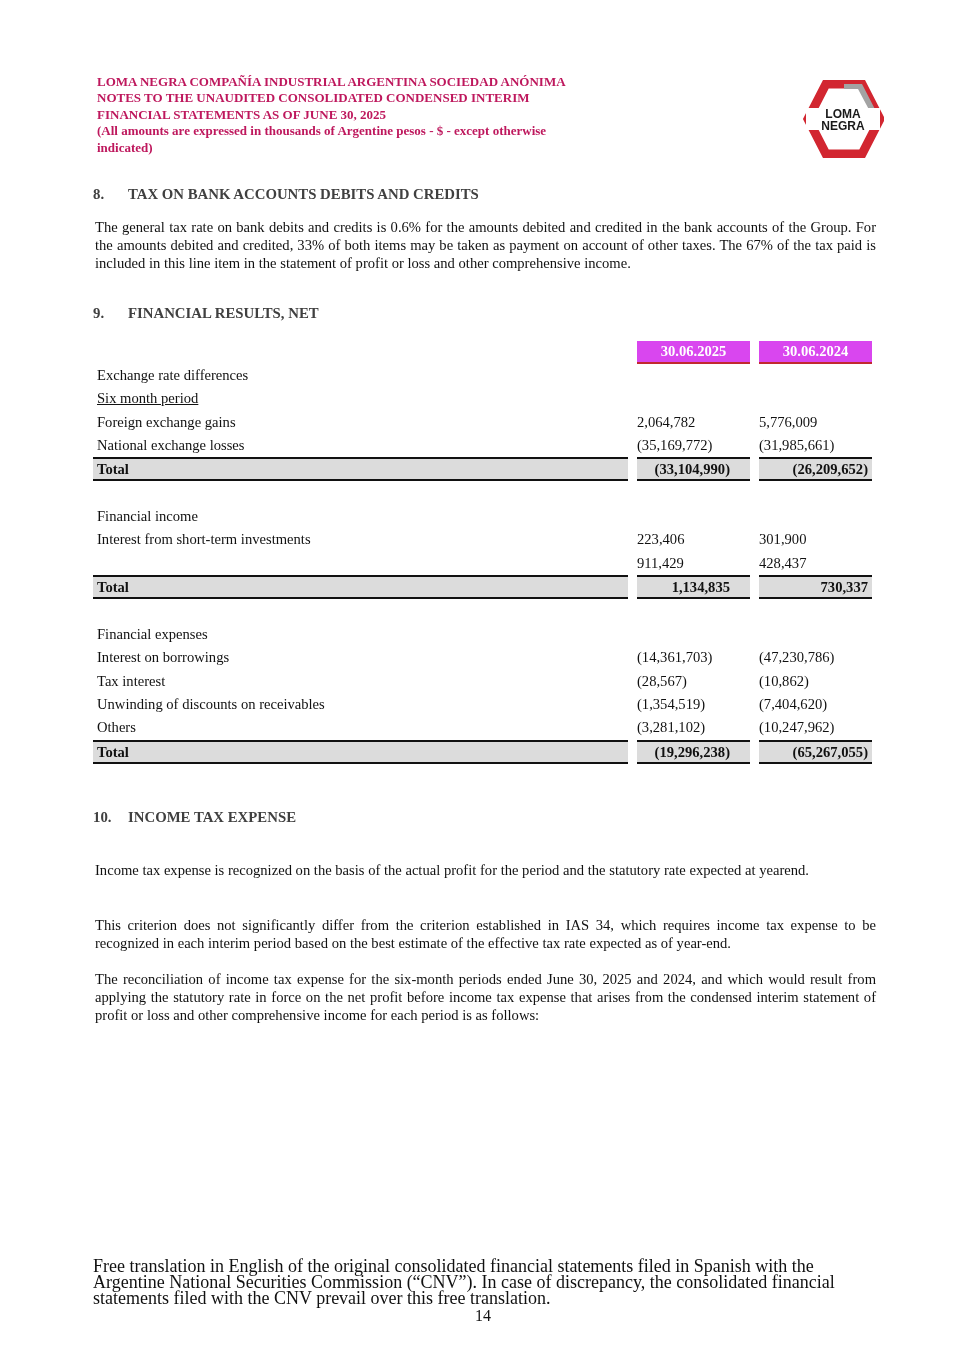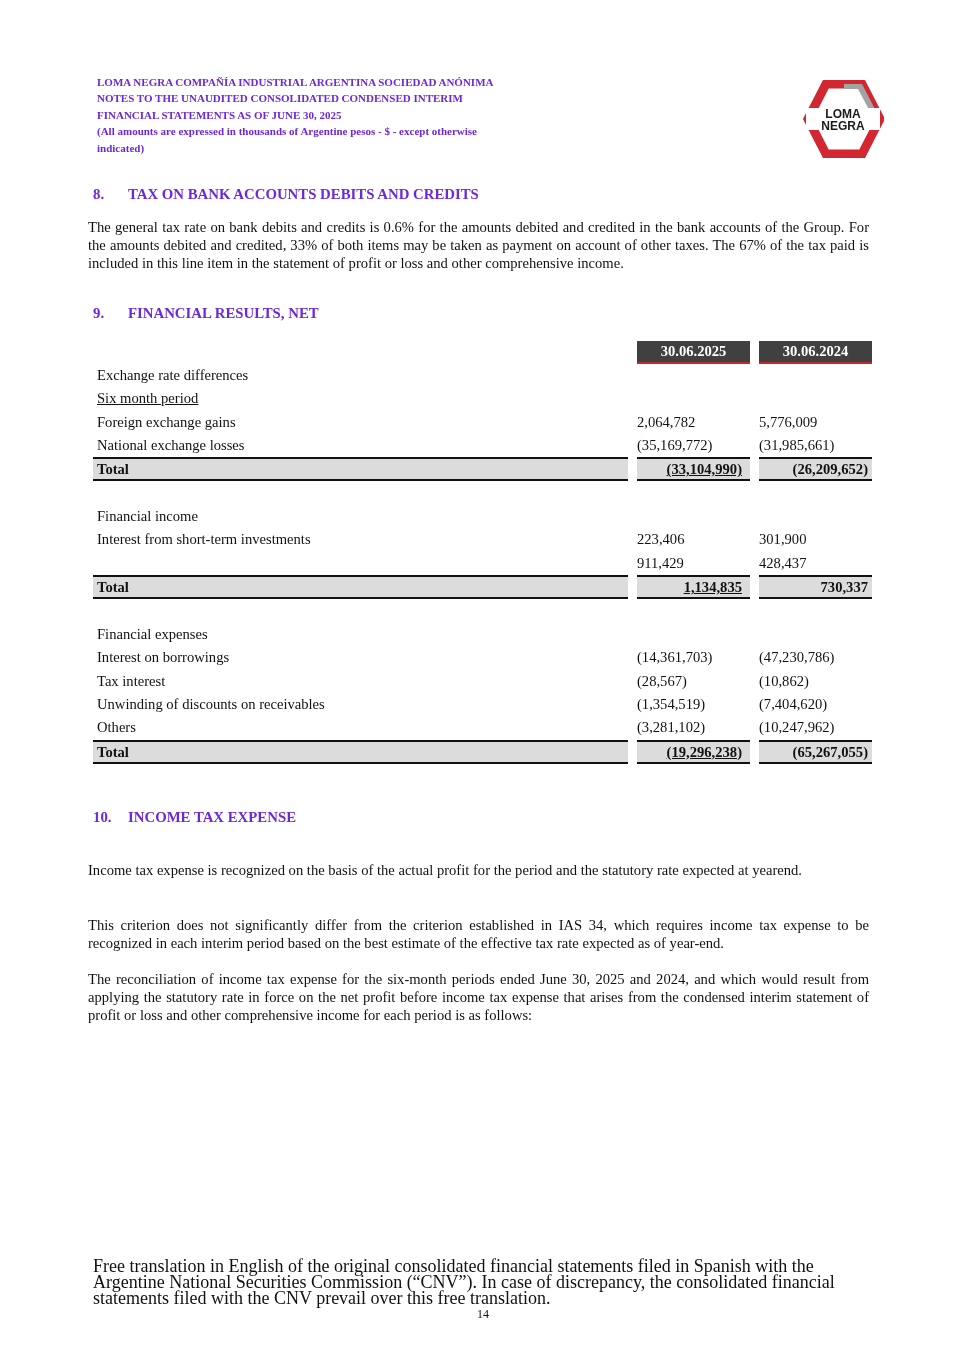--- a/index.html
+++ b/index.html
@@ -19,47 +19,47 @@
       position: absolute;
       left: 0; top: 0;
       width: 966px; height: 1365px;
     }
     .header {
       position: absolute;
       left: 97px;
       top: 74px;
       width: 640px;
       font-weight: bold;
-      font-size: 11px;
+      font-size: 13px;
       line-height: 16.4px;
-      color: #6d28d9;
+      color: #be185d;
     }
     .header div { white-space: nowrap; }
     .logo {
       position: absolute;
       left: 802px;
       top: 80px;
       width: 82px;
       height: 78px;
     }
     .section-title {
       position: absolute;
       left: 93px;
       font-weight: bold;
       font-size: 14.8px;
-      color: #6d28d9;
+      color: #404040;
       white-space: nowrap;
     }
     .section-title .num {
       display: inline-block;
       width: 35px;
     }
     .para {
       position: absolute;
-      left: 88px;
+      left: 95px;
       width: 781px;
       font-size: 14.6px;
       line-height: 18.2px;
       text-align: justify;
       text-align-last: left;
     }
     .table {
       position: absolute;
       left: 93px;
       top: 341px;
@@ -67,21 +67,21 @@
       font-size: 14.6px;
     }
     .col-headers {
       position: relative;
       height: 23px;
     }
     .col-head {
       position: absolute;
       top: 0;
       height: 21px;
-      background: #404040;
+      background: #d946ef;
       color: #ffffff;
       font-weight: bold;
       text-align: center;
       line-height: 21px;
       border-bottom: 2px solid #c2282f;
       font-size: 14.6px;
     }
     .col-head.c1 { left: 544px; width: 113px; }
     .col-head.c2 { left: 666px; width: 113px; }
     .row {
@@ -122,38 +122,38 @@
       position: absolute;
       left: 4px;
       top: 1px;
     }
     .total-row .v1, .total-row .v2 {
       position: absolute;
       top: 1px;
       text-align: right;
       white-space: nowrap;
     }
-    .total-row .v1 { left: 540px; width: 109px; text-decoration: underline; }
+    .total-row .v1 { left: 528px; width: 109px; }
     .total-row .v2 { left: 666px; width: 109px; }
     .gap { height: 26px; }
     .footer {
       position: absolute;
       left: 93px;
       top: 1259px;
       width: 790px;
       font-size: 18px;
       line-height: 15.8px;
     }
     .page-number {
       position: absolute;
       left: 0;
       width: 966px;
       top: 1307px;
       text-align: center;
-      font-size: 12px;
+      font-size: 16px;
     }
   </style>
 </head>
 <body>
 
 <div class="page">
 
   <div class="header">
     <div>LOMA NEGRA COMPAÑÍA INDUSTRIAL ARGENTINA SOCIEDAD ANÓNIMA</div>
     <div>NOTES TO THE UNAUDITED CONSOLIDATED CONDENSED INTERIM</div>

